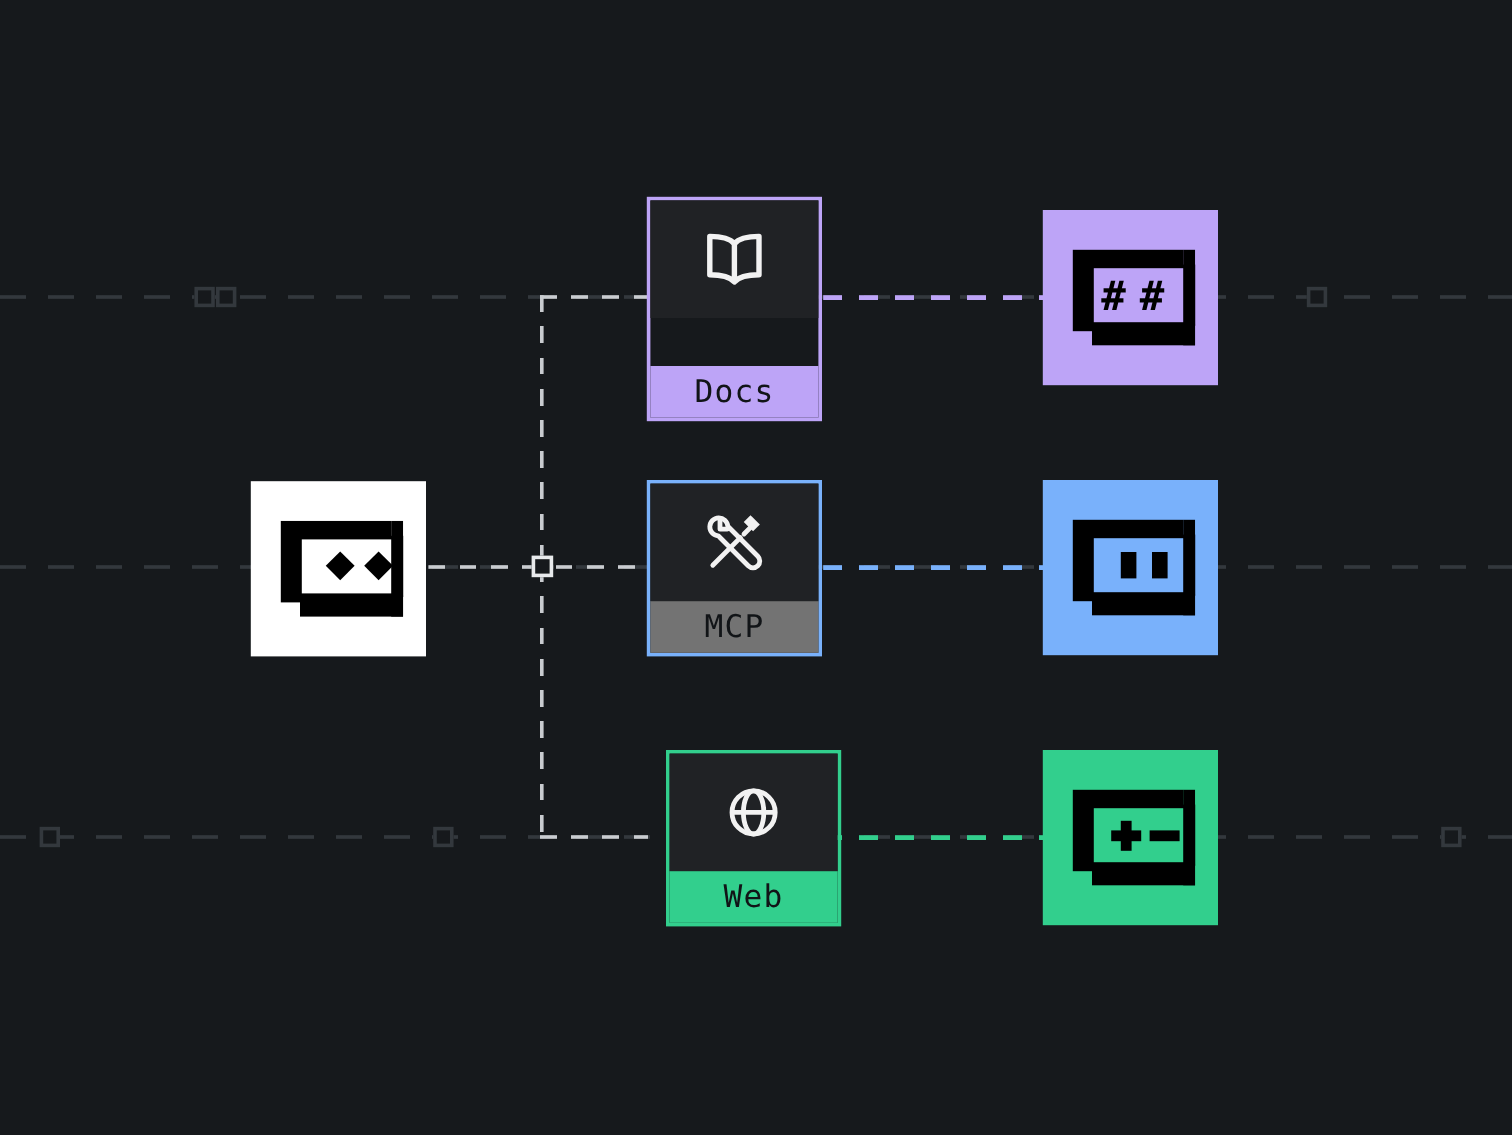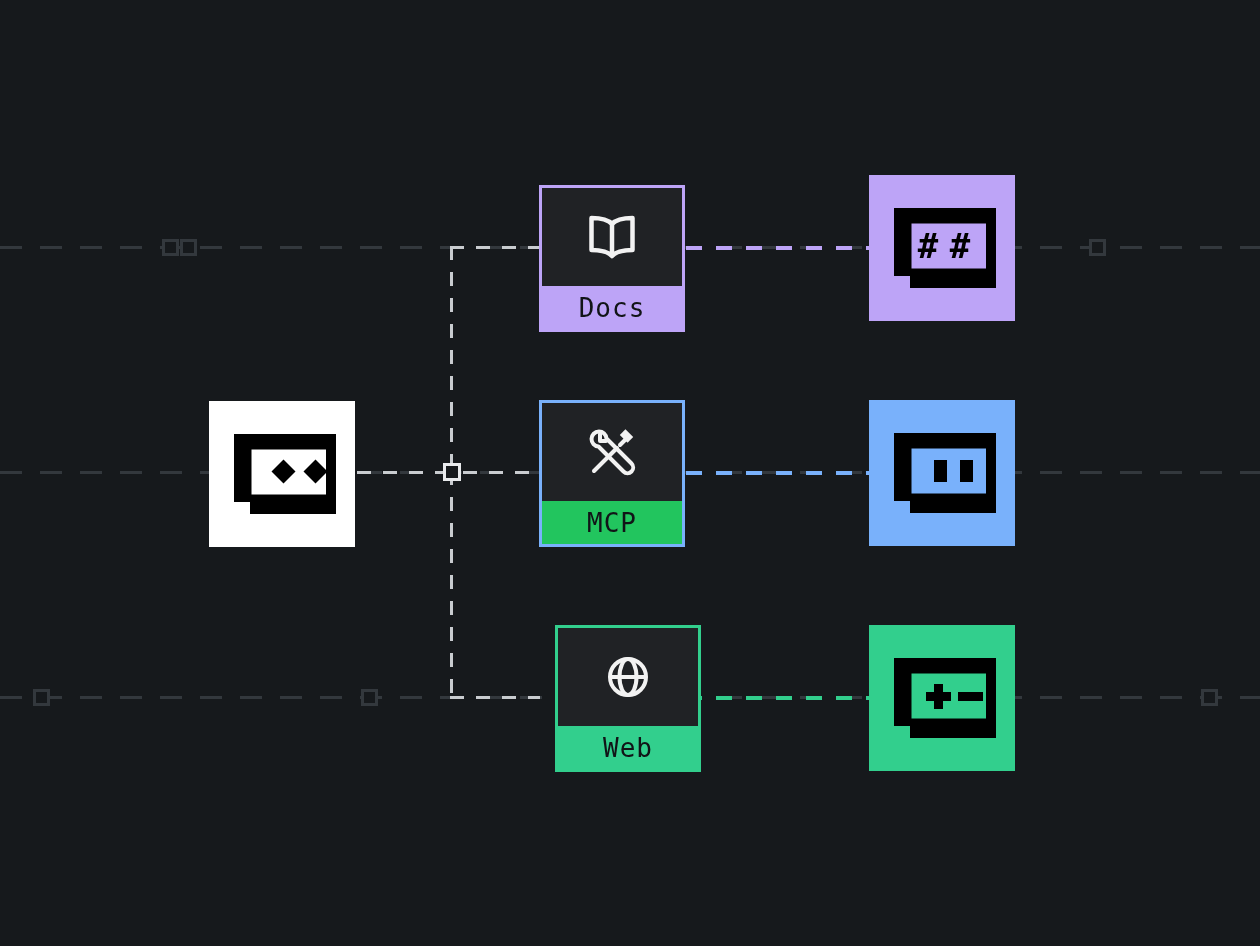--- a/index.html
+++ b/index.html
@@ -177,21 +177,21 @@
       <rect x="22" y="14" width="86" height="48" fill="#ffffff" stroke="#000000" stroke-width="3"></rect>
       <rect x="22" y="62" width="86" height="18" fill="#000000"></rect>
       <rect x="98" y="0" width="10" height="80" fill="#000000"></rect>
       <g fill="#000000">
         <rect x="47" y="29" width="17" height="17" transform="rotate(45 55.5 37.5)"></rect>
         <rect x="79" y="29" width="17" height="17" transform="rotate(45 87.5 37.5)"></rect>
       </g>
     </svg>
   </div>
 
-  <div class="card" style="left:539px; top:185px; border-color:#bda4f7;">
+  <div class="card" style="left:539px; top:164px; border-color:#bda4f7;gap:40px;">
     <div class="card-icon">
       <svg width="50" height="44" viewBox="0 0 50 44">
         <path d="M25 9 C21 4.5 13.5 3 4.5 3 L4.5 35 C13.5 35 21 36.5 25 41 C29 36.5 36.5 35 45.5 35 L45.5 3 C36.5 3 29 4.5 25 9 Z" fill="none" stroke="#f2f2f2" stroke-width="4.5" stroke-linejoin="round"></path>
         <line x1="25" y1="9" x2="25" y2="41" stroke="#f2f2f2" stroke-width="4.5"></line>
       </svg>
     </div>
     <div class="card-label" style="background:#bda4f7;">Docs</div>
   </div>
 
   <div class="target-tile" style="left:869px; top:175px; background:#bda4f7;">
@@ -215,21 +215,21 @@
           <path d="M13 7 L13 14 L19 14"></path>
         </g>
         <g stroke="#f2f2f2" stroke-width="4" fill="none" stroke-linecap="round">
           <path d="M7 44 L30 21"></path>
           <path d="M33 18 L41 10"></path>
         </g>
         <path d="M31 19 L38 12 L44 6 L38 12 Z" fill="#f2f2f2"></path>
         <rect x="34" y="5" width="11" height="8" fill="#f2f2f2" transform="rotate(45 39.5 9)"></rect>
       </svg>
     </div>
-    <div class="card-label" style="background:#22c55e;">MCP</div>
+    <div class="card-label" style="background:#737373;">MCP</div>
   </div>
 
   <div class="target-tile" style="left:869px; top:400px; background:#79b1fb;">
     <svg width="108" height="80" viewBox="0 0 108 80">
       <rect x="6" y="0" width="92" height="68" fill="#000000"></rect>
       <rect x="22" y="14" width="86" height="48" fill="#79b1fb" stroke="#000000" stroke-width="3"></rect>
       <rect x="22" y="62" width="86" height="18" fill="#000000"></rect>
       <rect x="98" y="0" width="10" height="80" fill="#000000"></rect>
       <g fill="#000000">
         <rect x="46" y="27" width="13" height="22"></rect>

